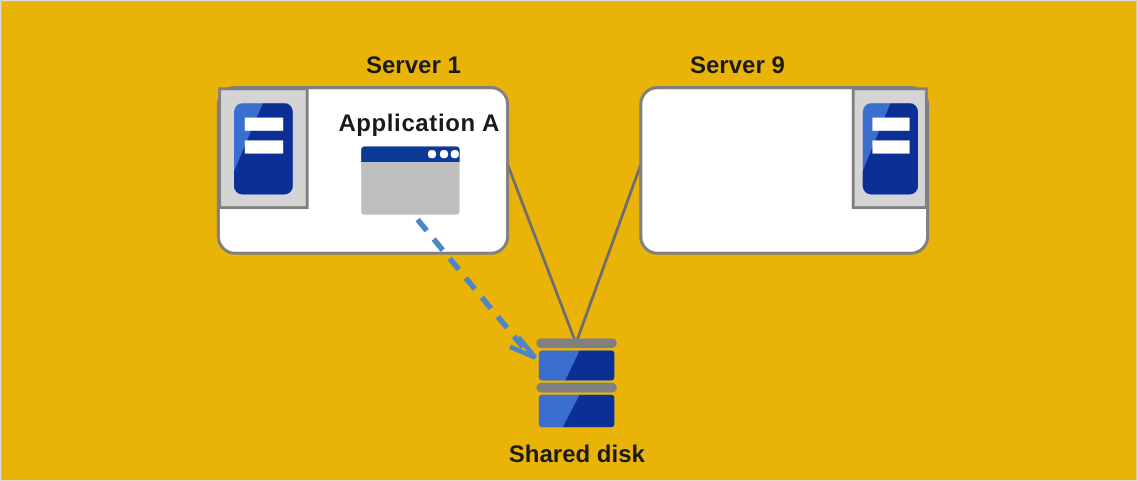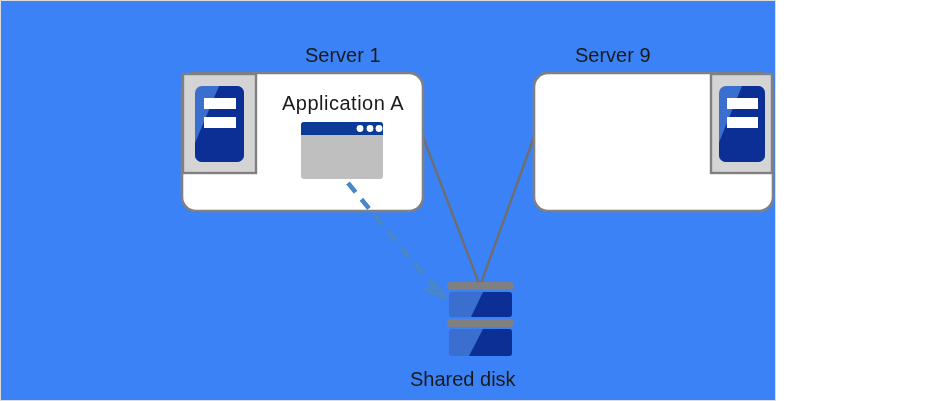--- a/index.html
+++ b/index.html
@@ -5,46 +5,47 @@
   html, body {
     margin: 0;
     padding: 0;
     background: #ffffff;
   }
   body {
     font-family: "Liberation Sans", sans-serif;
   }
   #canvas {
     position: relative;
-    width: 776px;
+    width: 948px;
     height: 401px;
-    background: #3b82f6;
+    background: #eab308;
     border: 1px solid #dcdcdc;
     box-sizing: border-box;
     overflow: hidden;
+    font-weight: bold;
   }
   .svg-layer {
     position: absolute;
     left: 0;
     top: 0;
     width: 948px;
     height: 401px;
   }
   .label {
     position: absolute;
     color: #1a1a1a;
     font-size: 20px;
     line-height: 24px;
     white-space: nowrap;
     font-family: "Liberation Sans", sans-serif;
   }
   #server1-label { left: 304px; top: 42px; }
   #server2-label { left: 574px; top: 42px; }
   #app-label     { left: 281px; top: 90px; letter-spacing: 0.5px; }
-  #disk-label    { left: 409px; top: 366px; }
+  #disk-label    { left: 423px; top: 366px; }
 </style>
 </head>
 <body>
 
 <div id="canvas">
 
   <svg class="svg-layer" viewBox="0 0 948 401">
 
     <g>
       <path d="M 422,136 L 479,285" fill="none" stroke="#6e6e6e" stroke-width="2.4"></path>

